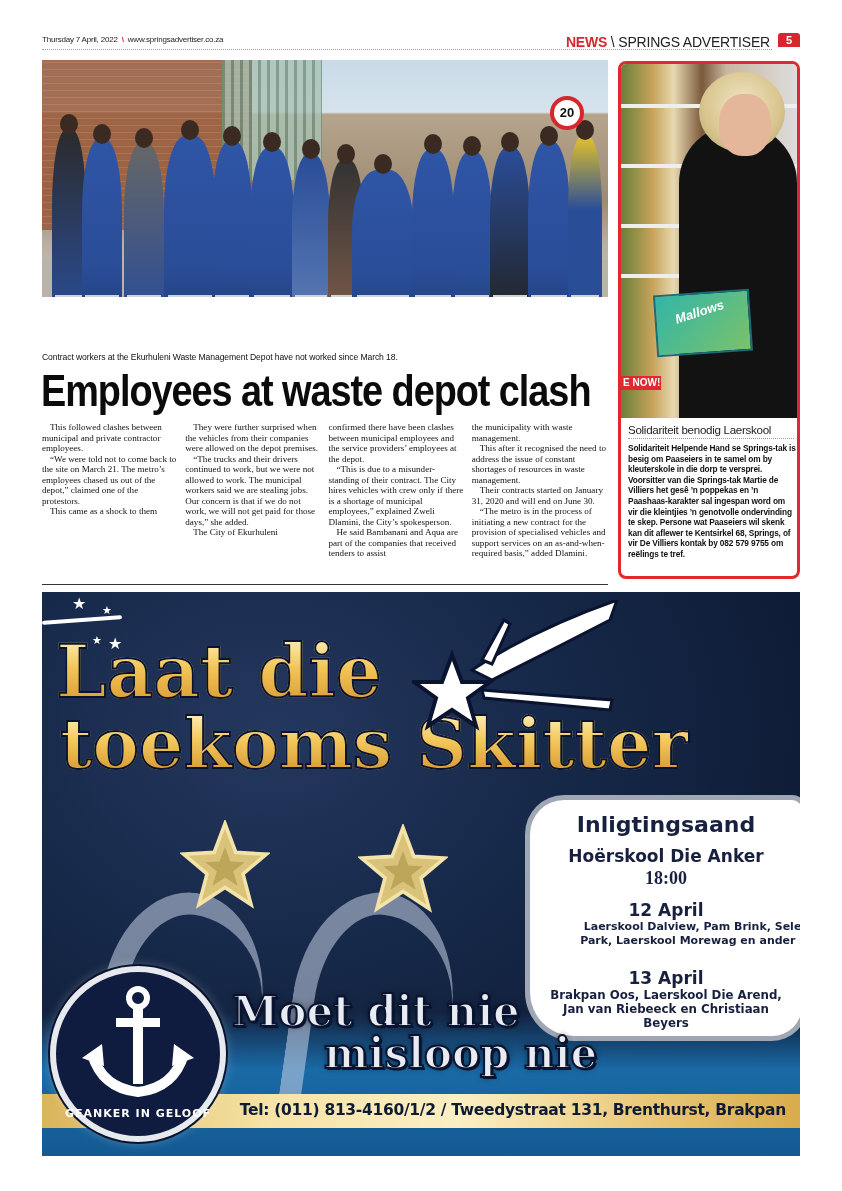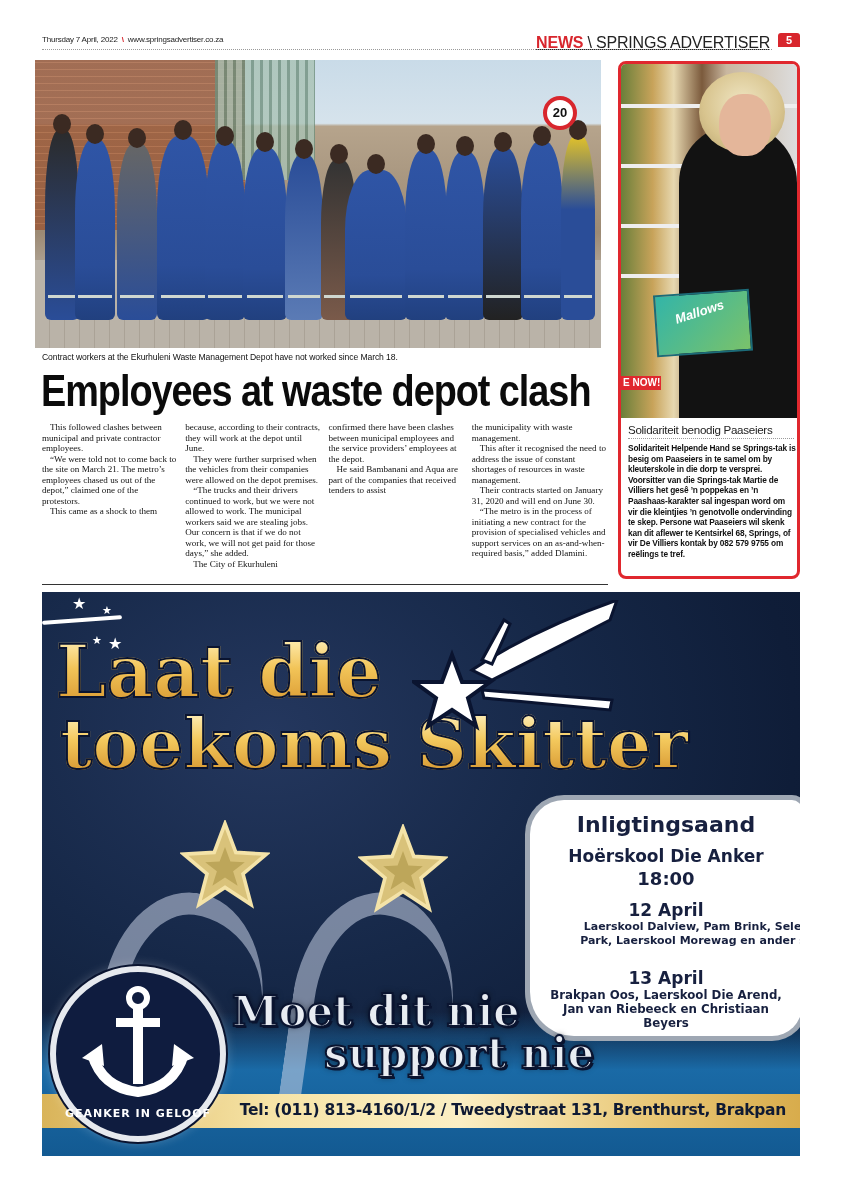--- a/index.html
+++ b/index.html
@@ -3,27 +3,27 @@
 <meta charset="utf-8">
 <style>
   * { margin:0; padding:0; box-sizing:border-box; }
   html, body { width:842px; height:1191px; background:#ffffff; overflow:hidden; }
   body { position:relative; font-family:"Liberation Sans", sans-serif; color:#111; }
 
   
   .masthead { position:absolute; left:42px; top:34px; width:758px; height:14px; }
   .masthead .left { position:absolute; left:0; top:1px; font-size:8px; font-family:"Liberation Sans Narrow","Liberation Sans",sans-serif; letter-spacing:-0.2px; color:#222; }
   .masthead .left .sep { color:#d8262d; font-weight:bold; padding:0 2px; }
-  .masthead .right { position:absolute; right:30px; top:0; font-size:16px; color:#222; letter-spacing:-0.2px;text-decoration:underline; }
+  .masthead .right { position:absolute; right:30px; top:0; font-size:14px; color:#222; letter-spacing:-0.2px; }
   .masthead .right .news { color:#d8262d; font-weight:bold; }
   .masthead .pagenum { position:absolute; right:0; top:-1px; width:22px; height:14px; background:#d8262d; color:#fff; font-weight:bold; font-size:11px; text-align:center; line-height:14px; border-radius:3px 3px 0 0; }
   .masthead-rule { position:absolute; left:42px; top:49px; width:730px; height:1px; border-top:1px dotted #9a9a9a; }
 
   
-  .photo-main { position:absolute; left:35px; top:60px; width:566px; height:288px; overflow:hidden;
+  .photo-main { position:absolute; left:42px; top:60px; width:566px; height:237px; overflow:hidden;
     background: linear-gradient(180deg,#c9dbe8 0%, #d6e3ec 22%, #b6a48c 23%, #9c8a74 60%, #b9b0a4 78%, #c8c2ba 100%); }
   .photo-main .wall { position:absolute; left:0; top:0; width:210px; height:170px; background:repeating-linear-gradient(0deg,#9a5a3a 0 6px,#b06c48 6px 7px); opacity:.85; }
   .photo-main .gate { position:absolute; left:180px; top:0; width:100px; height:120px; background:repeating-linear-gradient(90deg,#6f8f7c 0 3px,#a9c2b4 3px 9px); opacity:.8; }
   .photo-main .ground { position:absolute; left:0; top:200px; width:100%; height:88px; background:repeating-linear-gradient(90deg,#bab3a8 0 14px,#aaa296 14px 15px); }
   .photo-main .crowd { position:absolute; left:10px; top:40px; width:550px; height:220px; }
   .person { position:absolute; bottom:0; border-radius:40% 40% 6px 6px; background:linear-gradient(180deg,#2f55a6 0%, #2a4d98 70%, #21407f 100%); }
   .person::before { content:""; position:absolute; left:50%; top:-16px; width:18px; height:20px; margin-left:-9px; border-radius:50%; background:#3b2a22; }
   .person::after { content:""; position:absolute; left:8%; right:8%; bottom:22px; height:3px; background:#cfd7d0; }
   .sign20 { position:absolute; right:24px; top:36px; width:34px; height:34px; border-radius:50%; background:#fff; border:4px solid #d8262d; font-weight:bold; font-size:13px; text-align:center; line-height:26px; color:#111; }
 
@@ -69,21 +69,21 @@
   .ad .top-stars span { position:absolute; }
   .ad .swoosh-top { position:absolute; left:0; top:26px; width:80px; height:4px; background:#fff; transform:rotate(-4deg); border-radius:2px; }
   .ad .l1 { position:absolute; left:14px; top:44px; font-size:72px; line-height:72px; white-space:nowrap; background:linear-gradient(180deg,#fff0b8 0%,#f2c458 45%,#d7962f 100%); -webkit-background-clip:text; background-clip:text; color:transparent; -webkit-text-stroke:2px #0a1430; font-family:"DejaVu Serif",serif; font-weight:bold;text-align:center; }
   .ad .l2 { position:absolute; left:18px; top:116px; font-size:70px; line-height:72px; white-space:nowrap; background:linear-gradient(180deg,#fff4c8 0%,#f3c85c 45%,#d08d29 100%); -webkit-background-clip:text; background-clip:text; color:transparent; -webkit-text-stroke:2px #0a1430; font-family:"DejaVu Serif",serif; font-weight:bold; }
   .ad .shooting { position:absolute; left:370px; top:8px; width:210px; height:140px; }
 
   .ad .infobox { position:absolute; left:488px; top:208px; width:272px; height:236px; background:#ffffff; border-radius:34px 10px 30px 44px; box-shadow:0 0 0 5px #9ea7b3;padding-left:9px; }
   .ad .infobox .line { text-align:center; color:#17203f; font-weight:bold; font-family:"DejaVu Sans",sans-serif; }
   .ad .infobox .t1 { position:absolute; left:0; width:100%; top:12px; font-size:22px; }
   .ad .infobox .t2 { position:absolute; left:0; width:100%; top:46px; font-size:17px; }
-  .ad .infobox .t3 { position:absolute; left:0; width:100%; top:68px; font-size:18px; }
+  .ad .infobox .t3 { position:absolute; left:0; width:100%; top:68px; font-size:18px;font-family:Liberation Serif, serif; }
   .ad .infobox .t4 { position:absolute; left:0; width:100%; top:100px; font-size:17px; }
   .ad .infobox .t5 { position:absolute; left:8px; width:256px; top:120px; font-size:11px; line-height:14px;margin-left:42px; }
   .ad .infobox .t6 { position:absolute; left:0; width:100%; top:168px; font-size:17px; }
   .ad .infobox .t7 { position:absolute; left:18px; width:236px; top:188px; font-size:11.8px; line-height:14px; }
 
   .ad .star-deco { position:absolute; width:90px; height:90px; }
   .ad .tail { position:absolute; border-radius:50% 50% 0 0; border:22px solid rgba(200,210,230,.55); border-bottom:none; border-right:none; }
 
   .ad .moet { position:absolute; left:190px; top:398px; font-family:"DejaVu Serif",serif; font-weight:bold; font-size:42px; line-height:44px; color:#e8ecf2; -webkit-text-stroke:2px #0a1430; text-shadow:2px 2px 0 #0a1430, 0 0 6px rgba(0,0,0,.6); white-space:nowrap; }
   .ad .moet2 { position:absolute; left:282px; top:440px; font-family:"DejaVu Serif",serif; font-weight:bold; font-size:42px; line-height:44px; color:#e8ecf2; -webkit-text-stroke:2px #0a1430; text-shadow:2px 2px 0 #0a1430, 0 0 6px rgba(0,0,0,.6); white-space:nowrap; }
@@ -140,27 +140,27 @@
 
 <h1 class="headline">Employees at waste depot clash</h1>
 
 <div class="article">
   <div class="col">
     <p class="ind">This followed clashes between municipal and private contractor employees.</p>
     <p class="ind">“We were told not to come back to the site on March 21. The metro’s employees chased us out of the depot,” claimed one of the protestors.</p>
     <p class="ind">This came as a shock to them</p>
   </div>
   <div class="col">
-    <p>because, according to their contracts, they will work at the depot until June.</p>
     <p class="ind">They were further surprised when the vehicles from their companies were allowed on the depot premises.</p>
     <p class="ind">“The trucks and their drivers continued to work, but we were not allowed to work. The municipal workers said we are stealing jobs. Our concern is that if we do not work, we will not get paid for those days,” she added.</p>
     <p class="ind">The City of Ekurhuleni</p>
   </div>
   <div class="col">
     <p>confirmed there have been clashes between municipal employees and the service providers’ employees at the depot.</p>
+    <p class="ind">“This is due to a misunder-standing of their contract. The City hires vehicles with crew only if there is a shortage of municipal employees,” explained Zweli Dlamini, the City’s spokesperson.</p>
     <p class="ind">He said Bambanani and Aqua are part of the companies that received tenders to assist</p>
   </div>
   <div class="col">
     <p>the municipality with waste management.</p>
     <p class="ind">This after it recognised the need to address the issue of constant shortages of resources in waste management.</p>
     <p class="ind">Their contracts started on January 31, 2020 and will end on June 30.</p>
     <p class="ind">“The metro is in the process of initiating a new contract for the provision of specialised vehicles and support services on an as-and-when-required basis,” added Dlamini.</p>
   </div>
 </div>
 <div class="article-rule"></div>
@@ -172,21 +172,21 @@
     <div class="shelf" style="top:160px"></div>
     <div class="shelf" style="top:210px"></div>
     <div class="woman"></div>
     <div class="hair"></div>
     <div class="face"></div>
     <div class="box">
       <span>Mallows</span>
     </div>
     <div class="promo">E NOW!</div>
   </div>
-  <div class="title">Solidariteit benodig Paaseiers</div>
+  <div class="title">Solidariteit benodig Laerskool</div>
   <div class="title-rule"></div>
   <div class="body">Solidariteit Helpende Hand se Springs-tak is besig om Paaseiers in te samel om by kleuterskole in die dorp te versprei. Voorsitter van die Springs-tak Martie de Villiers het gesê ’n poppekas en ’n Paashaas-karakter sal ingespan word om vir die kleintjies ’n genotvolle ondervinding te skep. Persone wat Paaseiers wil skenk kan dit aflewer te Kentsirkel 68, Springs, of vir De Villiers kontak by 082  579 9755 om reëlings te tref.</div>
 </div>
 
 <div class="ad">
   <div class="stars"></div>
   <div class="bottom-glow"></div>
 
   <div class="top-stars">
     <span style="left:0;top:2px">★</span>
@@ -221,21 +221,21 @@
     <div class="line t1">Inligtingsaand</div>
     <div class="line t2">Hoërskool Die Anker</div>
     <div class="line t3">18:00</div>
     <div class="line t4">12 April</div>
     <div class="line t5">Laerskool Dalview, Pam Brink, Selection Park, Laerskool Morewag en ander skole.</div>
     <div class="line t6">13 April</div>
     <div class="line t7">Brakpan Oos, Laerskool Die Arend, Jan van Riebeeck en Christiaan Beyers</div>
   </div>
 
   <div class="moet">Moet dit nie</div>
-  <div class="moet2">support nie</div>
+  <div class="moet2">misloop nie</div>
 
   <div class="gold-band">
     <div class="tel">Tel: (011) 813-4160/1/2 / Tweedystraat 131, Brenthurst, Brakpan</div>
   </div>
 
   <div class="badge">
     <svg width="120" height="120" viewBox="0 0 120 120">
       <circle cx="60" cy="14" r="9" fill="none" stroke="#fff" stroke-width="6"></circle>
       <rect x="55" y="22" width="10" height="78" fill="#fff"></rect>
       <rect x="38" y="34" width="44" height="9" fill="#fff"></rect>

